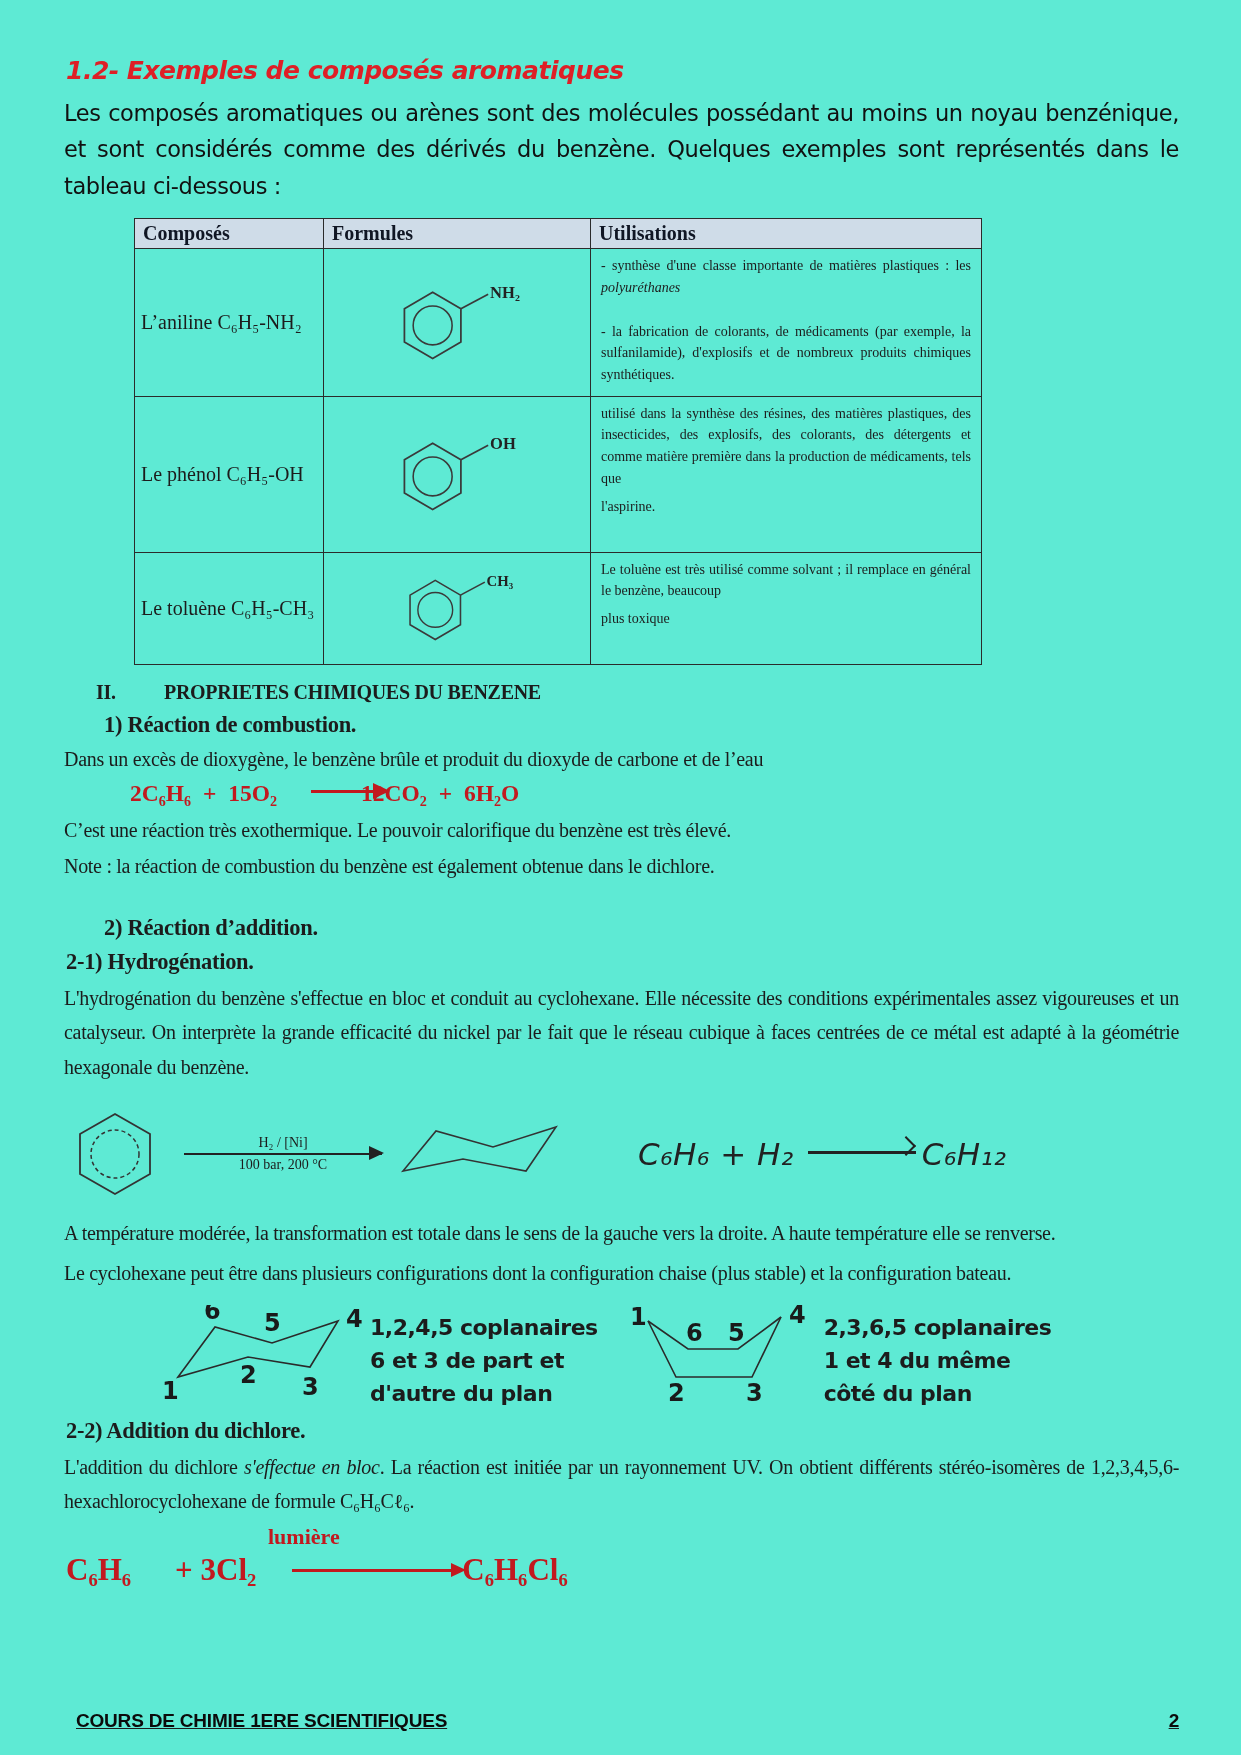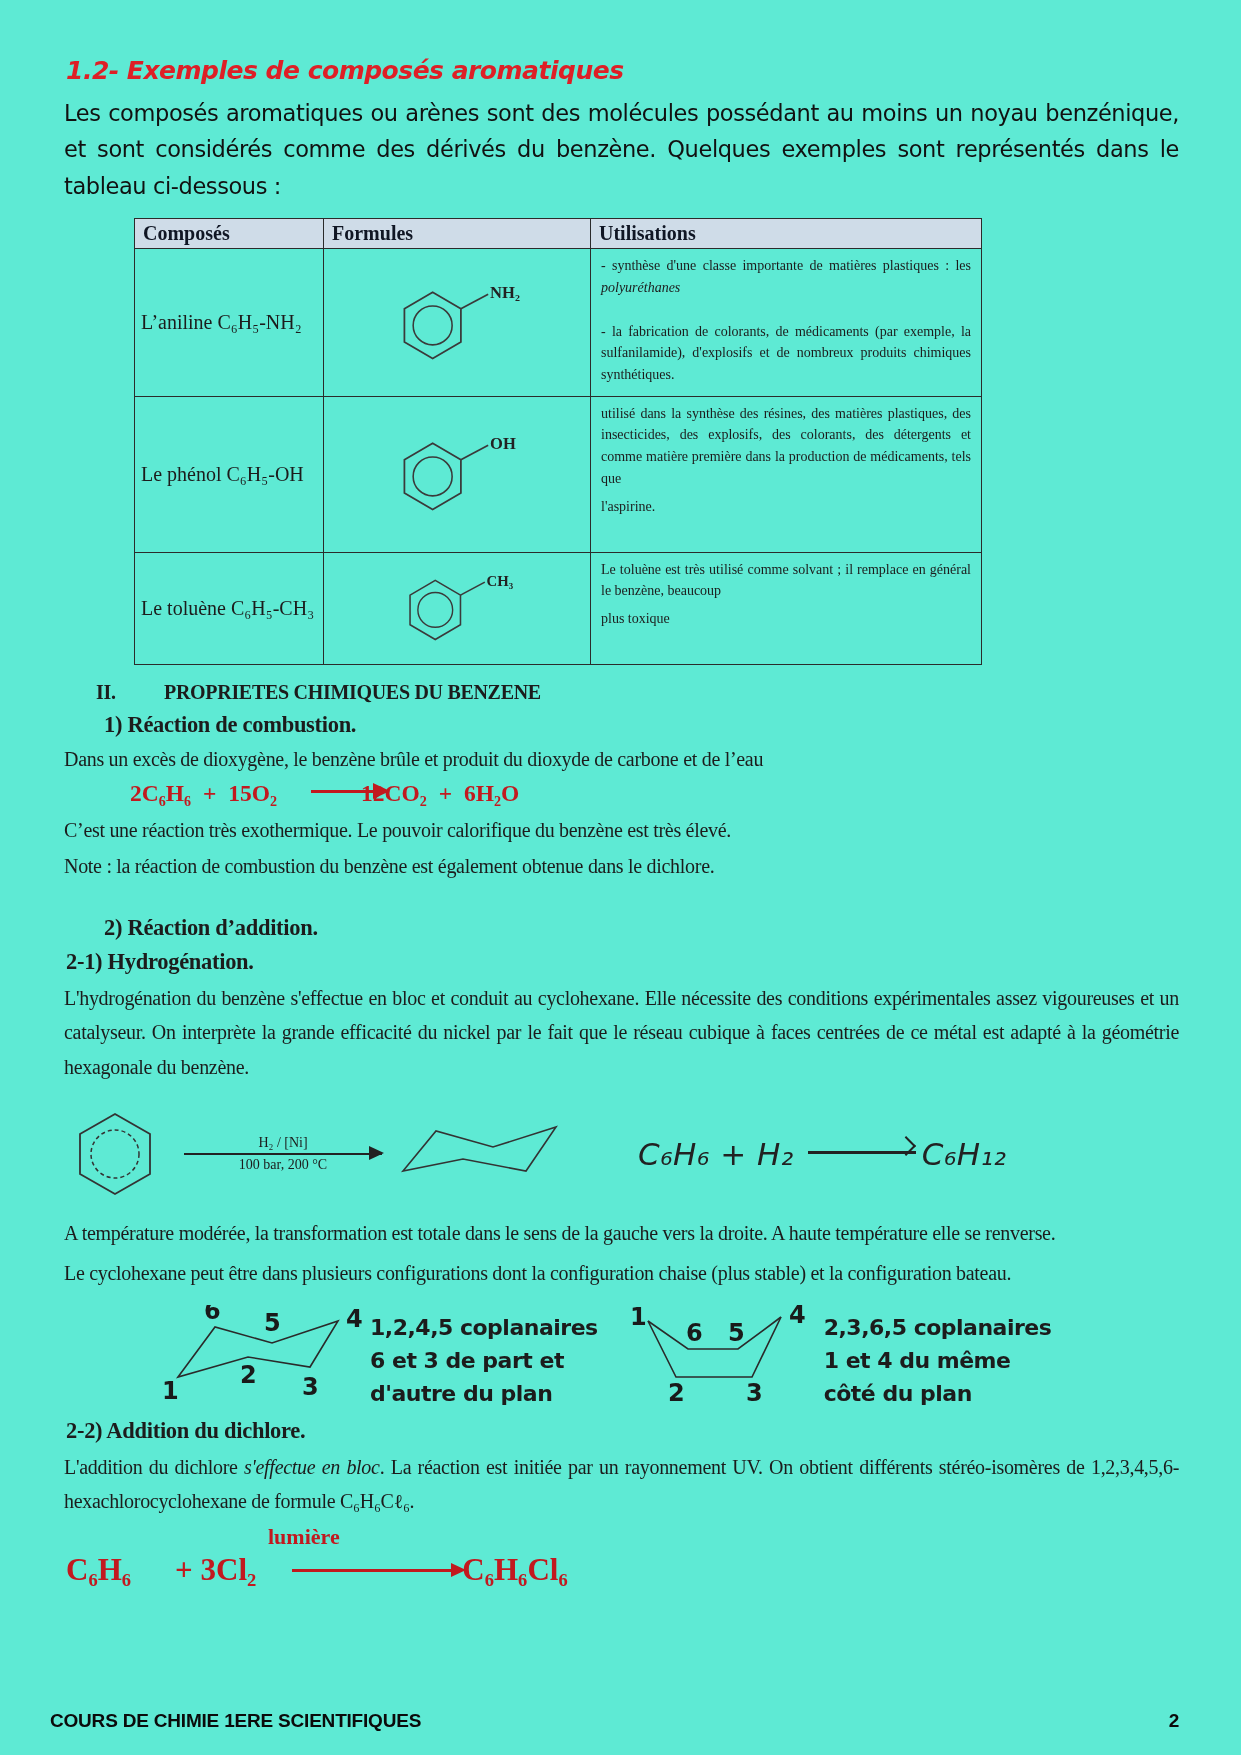--- a/index.html
+++ b/index.html
@@ -80,21 +80,21 @@
   .svg-num { font:bold 24px "DejaVu Sans",sans-serif; fill:#1a1a1a; }
   .struct-label { font:bold 17px "Liberation Serif","DejaVu Serif",serif; fill:#222; }
   
   .lum-eq { margin:2px 0 0 2px; color:#c2191f; font-weight:bold; }
   .lum-label { display:block; margin:0 0 2px 202px; font-size:22px; }
   .lum-row { display:flex; align-items:center; font-size:31px; white-space:nowrap; }
   .lum-plus { margin:0 0 0 44px; }
   .arrow-red.long { width:160px; margin:0 10px 0 36px; }
   .arrow-red.long::after { right:-14px; top:-6px; border-left-width:15px; border-top-width:7px; border-bottom-width:7px; }
   
-  .footer { position:absolute; left:50px; right:62px; top:1684px; }
+  .footer { position:absolute; left:76px; right:62px; top:1684px;text-decoration:underline; }
   .footer-bar {
     height:15px; border-radius:1px;
     background:linear-gradient(90deg,#20708f 0%,#20708f 53%,#327f9e0 0,#2c7b9b 53.5%,#2c7b9b 62%,#20708f 62.5%,#20708f 100%);
   }
   .footer-row {
     display:flex; justify-content:space-between; margin-top:11px;
     font:bold 19px "Liberation Sans","DejaVu Sans",sans-serif; letter-spacing:-0.2px; color:#0b0b0b;
   }
 </style>
 </head>

